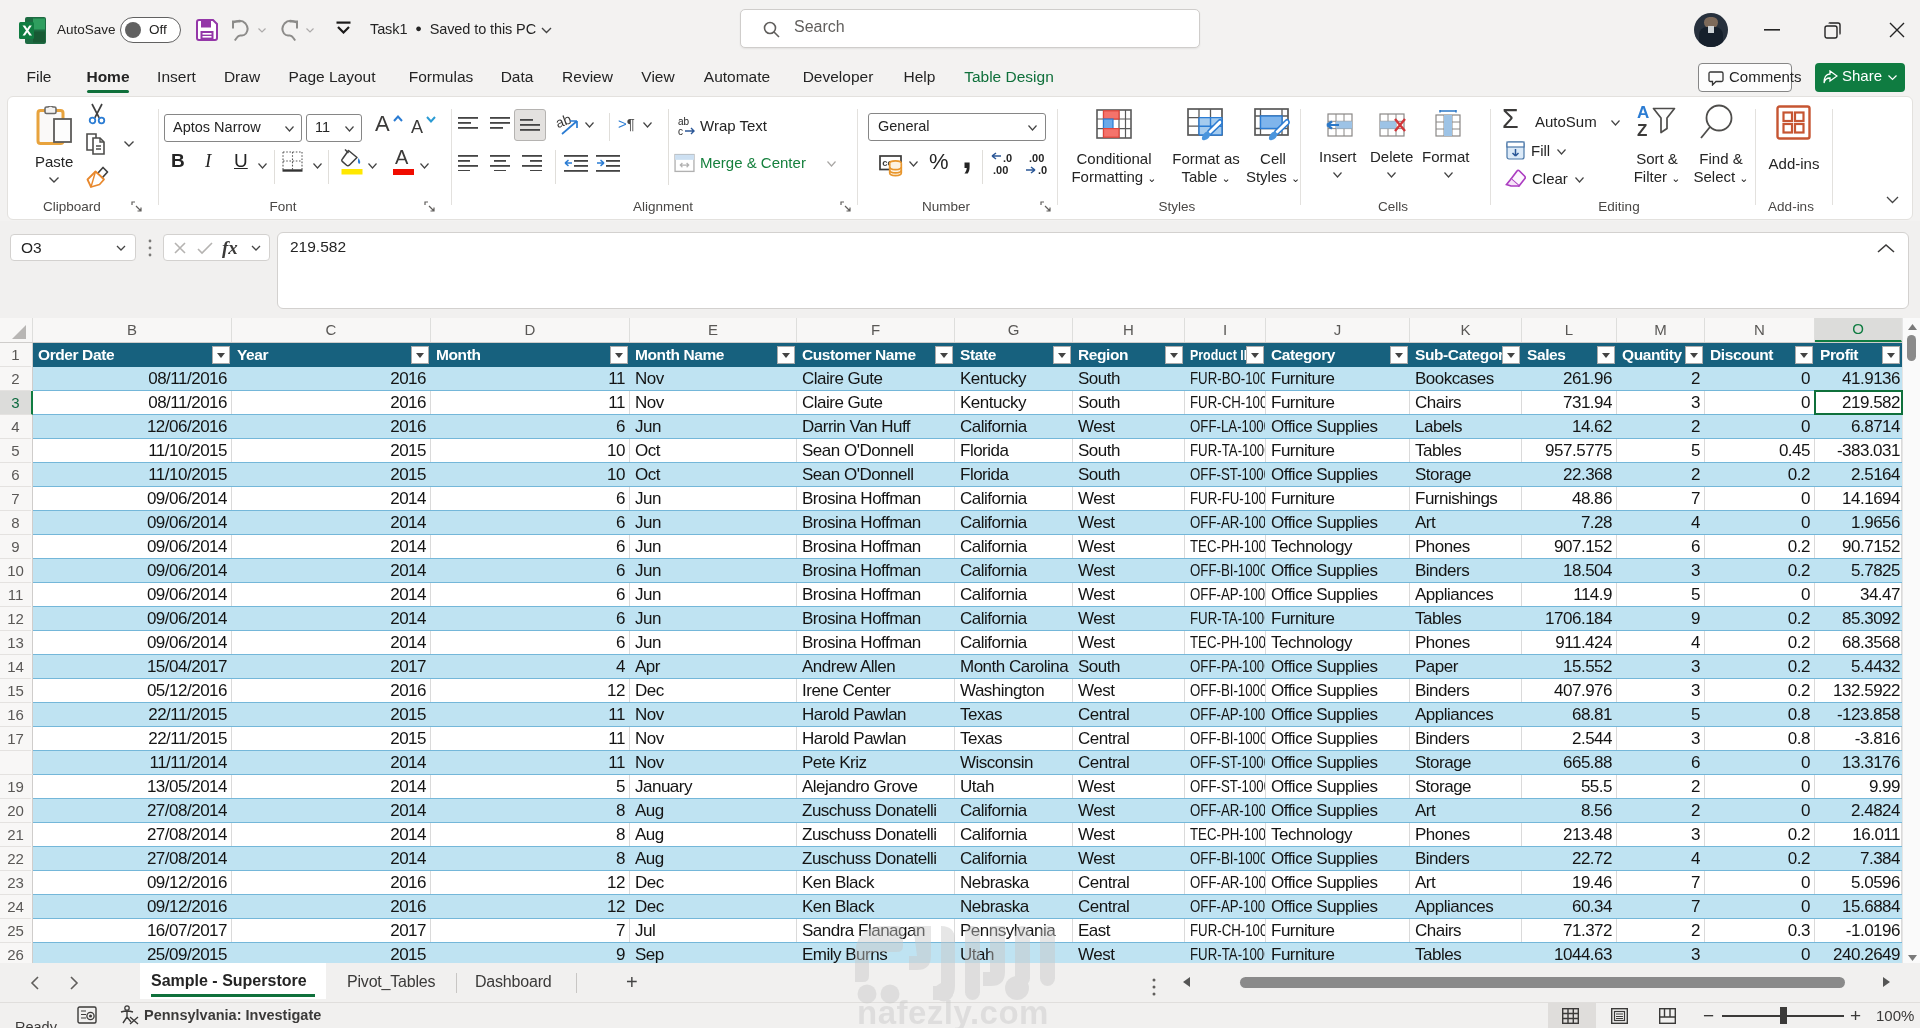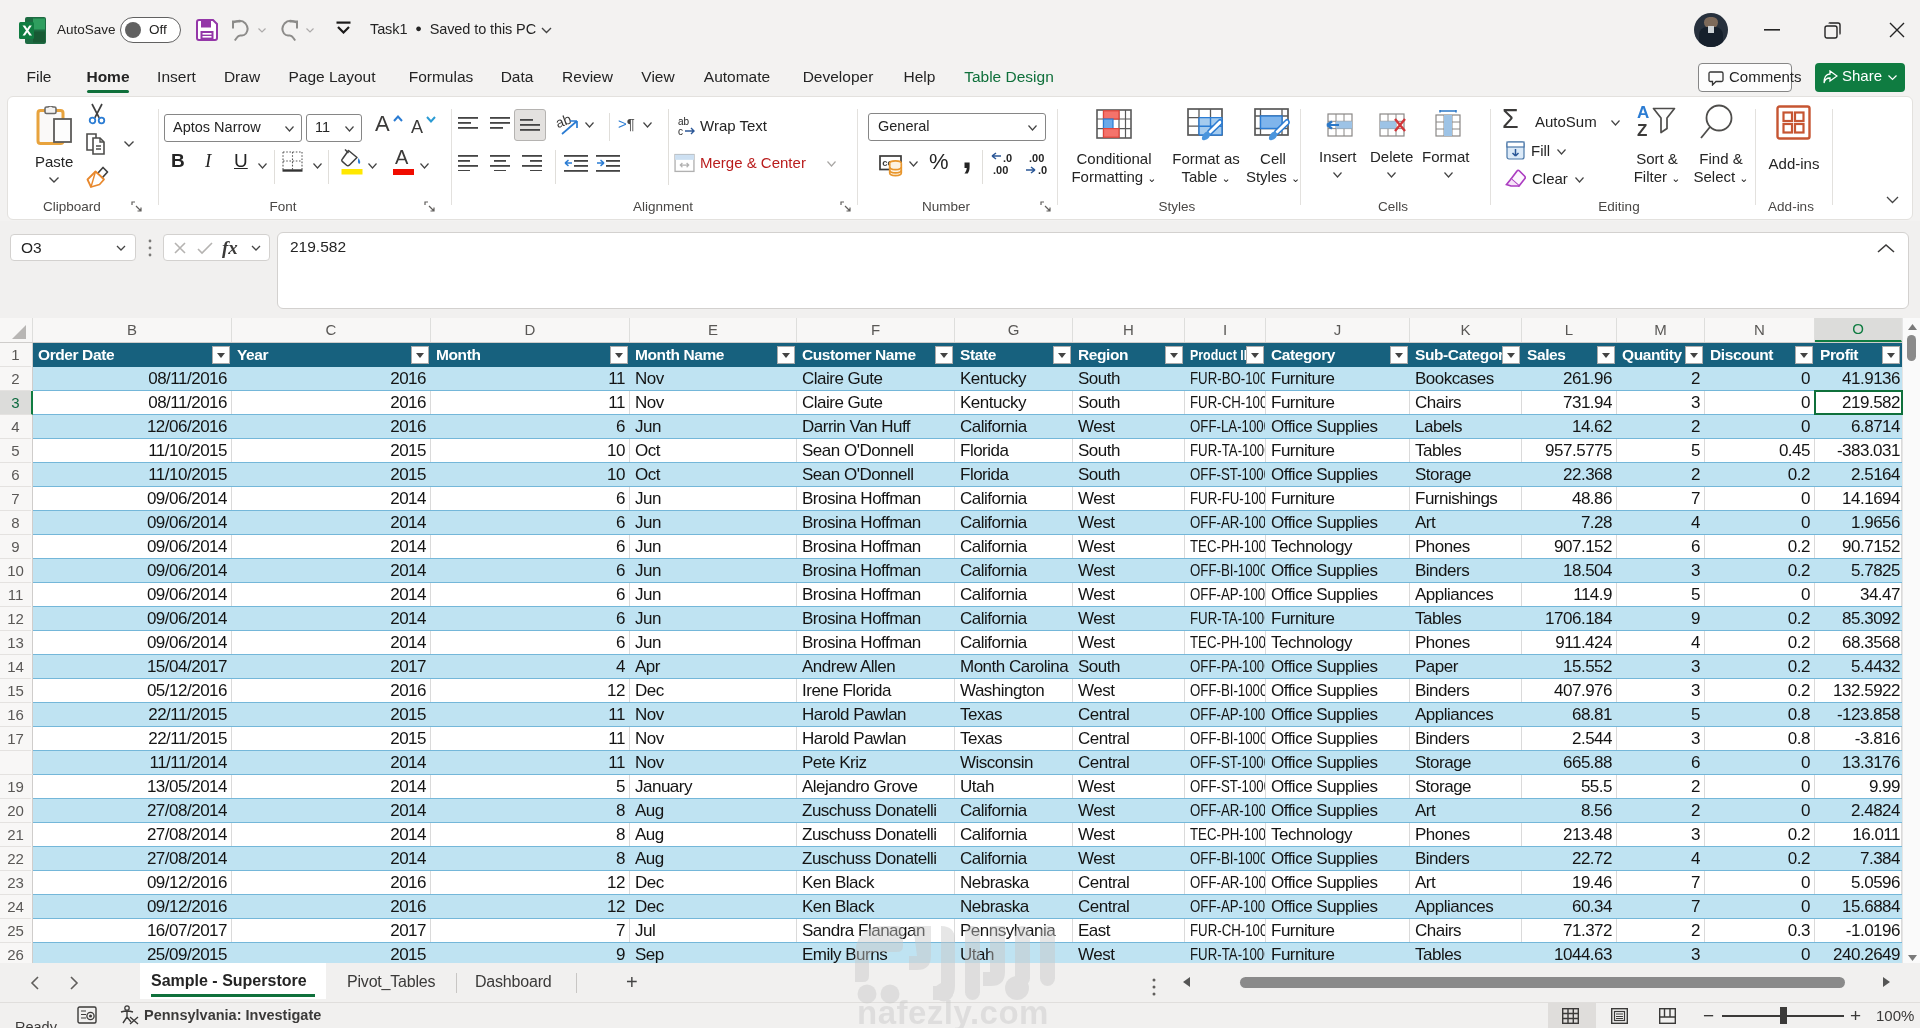--- a/index.html
+++ b/index.html
@@ -84,20 +84,27 @@
         <path d="M0.5 0.5 L4 4 L7.5 0.5" stroke="#adabab" stroke-width="1.2" fill="none"></path>
       </svg>
     <svg style="position:absolute;left:336px;top:21px" width="15" height="13" viewBox="0 0 15 13">
       <rect x="0.5" y="0.5" width="14" height="2.2" fill="#1b1a19"></rect>
       <path d="M2 6 L7.5 11.5 L13 6" stroke="#1b1a19" stroke-width="2.2" fill="none"></path>
     </svg>
     <div style="position:absolute;left:370px;top:21px;font-size:14.5px;letter-spacing:-0.1px;color:#242424">Task1&nbsp;&nbsp;<span style="font-size:11px;position:relative;top:-2px">●</span>&nbsp;&nbsp;Saved to this PC</div>
     <svg style="position:absolute;left:541px;top:27px" width="11" height="7">
         <path d="M1 1 L5.5 5.5 L10 1" stroke="#444" stroke-width="1.4" fill="none"></path>
       </svg>
+    <div style="position:absolute;left:740px;top:9px;width:460px;height:39px;background:#fff;border:1px solid #cfcdcb;border-radius:5px;box-shadow:0 1px 2px rgba(0,0,0,0.07)">
+      <svg style="position:absolute;left:22px;top:11px" width="17" height="17" viewBox="0 0 17 17">
+          <circle cx="7" cy="7" r="5.5" stroke="#605e5c" stroke-width="1.6" fill="none"></circle>
+          <path d="M11 11 L16 16" stroke="#605e5c" stroke-width="1.6"></path>
+        </svg>
+      <div style="position:absolute;left:53px;top:8px;font-size:16px;color:#605e5c">Search</div>
+    </div>
     <div style="position:absolute;left:1694px;top:13px;width:34px;height:34px;border-radius:17px;background:#27313d;overflow:hidden">
       <div style="position:absolute;left:10px;top:4px;width:14px;height:11px;border-radius:7px;background:#7d6a5a"></div>
       <div style="position:absolute;left:5px;top:14px;width:24px;height:22px;border-radius:8px;background:#16202c"></div>
       <div style="position:absolute;left:14px;top:13px;width:6px;height:7px;background:#cfd4d8"></div>
     </div>
     <svg style="position:absolute;left:1764px;top:29px" width="16" height="2">
         <rect width="16" height="1.6" fill="#242424"></rect>
       </svg>
     <svg style="position:absolute;left:1824px;top:22px" width="17" height="17" viewBox="0 0 17 17">
       <rect x="1" y="4" width="12" height="12" rx="2" stroke="#242424" stroke-width="1.4" fill="none"></rect>
@@ -304,21 +311,21 @@
           <rect x="10" y="10" width="14" height="1.8"></rect>
           <rect y="15" width="24" height="1.8"></rect>
         </g>
         <path d="M1 8 H8 M8 8 L4.5 5.2 M8 8 L4.5 10.8" stroke="#2b7cd3" stroke-width="1.5" fill="none"></path>
       </svg>
     <svg style="position:absolute;left:666px;top:56px" width="21" height="20" viewBox="0 0 20 18" opacity="0.5">
       <rect x="1" y="1" width="18" height="16" fill="none" stroke="#666" stroke-width="1.3"></rect>
       <rect x="1" y="1" width="18" height="5" fill="#9dc3e6"></rect>
       <path d="M6 11 H14 M12 9 L14 11 L12 13 M8 9 L6 11 L8 13" stroke="#666" stroke-width="1.2" fill="none"></path>
     </svg>
-    <div style="position:absolute;left:692px;top:57px;font-size:15px;color:#b91c1c">Merge &amp; Center</div>
+    <div style="position:absolute;left:692px;top:57px;font-size:15px;color:#15803d">Merge &amp; Center</div>
     <svg style="position:absolute;left:819px;top:64px" width="9" height="6">
         <path d="M0.5 0.5 L4.5 5 L8.5 0.5" stroke="#a8a6a4" stroke-width="1.2" fill="none"></path>
       </svg>
     <div class="gsep" style="left:849px"></div>
     
     <div class="wbox" style="left:860px;top:16px;width:178px;height:28px;border-radius:3px;border-color:#868686">
       <div style="position:absolute;left:9px;top:4px;font-size:14.5px;color:#242424">General</div>
       <svg style="position:absolute;right:8px;top:11px" width="9" height="6">
           <path d="M0.5 0.5 L4.5 5 L8.5 0.5" stroke="#444" stroke-width="1.2" fill="none"></path>
         </svg>
@@ -841,21 +848,21 @@
           <div class="cell num" style="width:95px">15.552</div>
           <div class="cell num" style="width:88px">3</div>
           <div class="cell num" style="width:110px">0.2</div>
           <div class="cell num" style="width:87px">5.4432</div>
         </div>
 <div class="row w">
           <div class="cell num" style="width:199px">05/12/2016</div>
           <div class="cell num" style="width:199px">2016</div>
           <div class="cell num" style="width:199px">12</div>
           <div class="cell txt" style="width:167px">Dec</div>
-          <div class="cell txt" style="width:158px">Irene Florida</div>
+          <div class="cell txt" style="width:158px">Irene Center</div>
           <div class="cell txt" style="width:118px">Washington</div>
           <div class="cell txt" style="width:112px">West</div>
           <div class="cell txt" style="width:81px;letter-spacing:0"><span style="display:inline-block;transform:scaleX(0.78);transform-origin:0 50%;white-space:nowrap">OFF-BI-10003656</span></div>
           <div class="cell txt" style="width:144px">Office Supplies</div>
           <div class="cell txt" style="width:112px">Binders</div>
           <div class="cell num" style="width:95px">407.976</div>
           <div class="cell num" style="width:88px">3</div>
           <div class="cell num" style="width:110px">0.2</div>
           <div class="cell num" style="width:87px">132.5922</div>
         </div>

